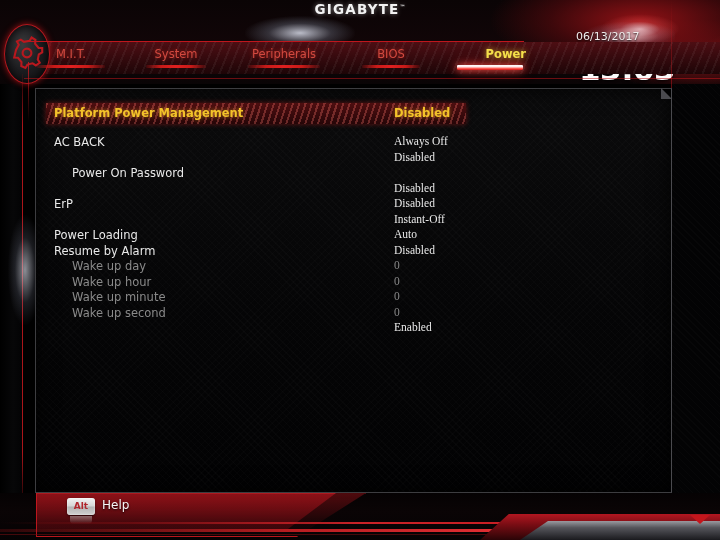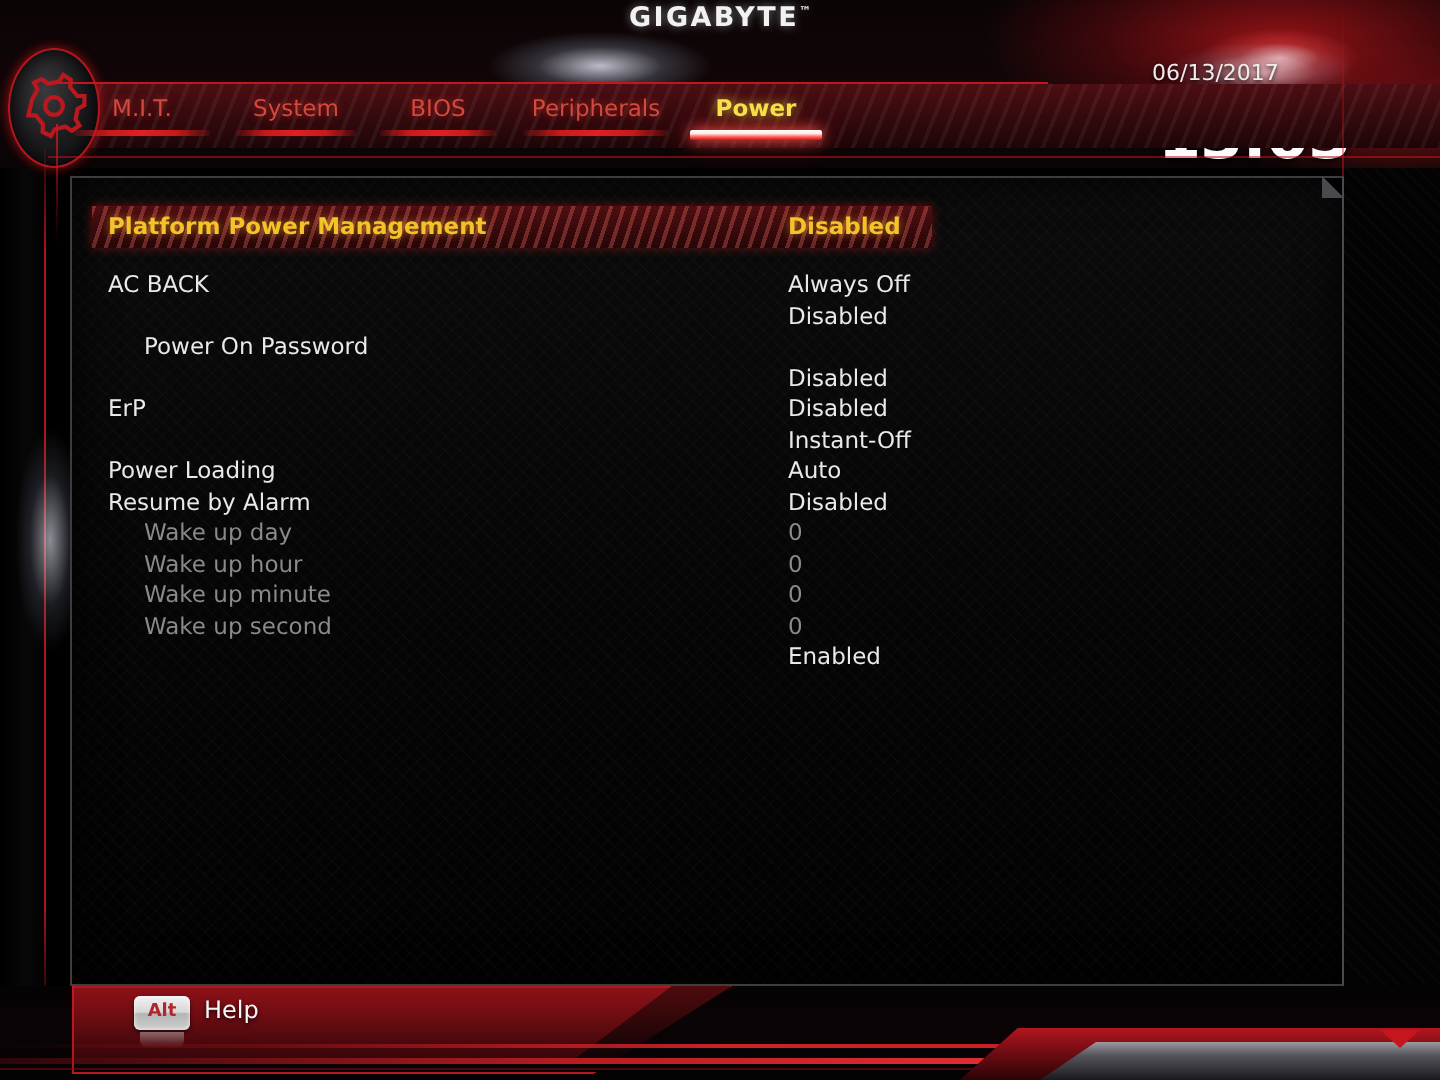--- a/index.html
+++ b/index.html
@@ -48,32 +48,32 @@
   .gear-badge { position:absolute; left:4px; top:24px; width:46px; height:60px; }
   .gear-oval {
     position:absolute; inset:0; border-radius:50%;
     background:radial-gradient(ellipse at 40% 35%, #3a3a3c 0%, #1d1d20 48%, #0c0c0e 100%);
     border:1.6px solid #b3171d;
     box-shadow:0 0 6px rgba(200,20,26,.75), inset 0 0 10px rgba(0,0,0,.9);
   }
   .tabstrip-clip {
     position:absolute; left:24px; top:40px; width:1210px; height:34px; overflow:hidden;
   }
-  .tabs { position:absolute; left:30px; top:44px; height:30px; display:flex; align-items:flex-start; }
+  .tabs { position:absolute; left:30px; top:44px; height:30px; display:flex; align-items:flex-start;gap:28px; }
   .tab { position:relative; text-align:center; cursor:default; }
   .tab .lbl {
     display:block; color:#d2493f; font-size:11.5px; padding:3px 0 2px 0;
     text-shadow:0 0 4px rgba(255,60,40,.5);
   }
   .tab .bar {
     display:block; height:3px; margin:2px auto 0 auto; width:82%;
     background:linear-gradient(90deg,rgba(190,25,25,.15),#c81a18 25%,#e02020 50%,#c81a18 75%,rgba(190,25,25,.15));
     border-radius:1px;
   }
-  .tab.active .lbl { color:#f5e04a; text-shadow:0 0 6px rgba(255,220,60,.75); font-weight:bold; }
+  .tab.active .lbl { color:#f5e04a; text-shadow:0 0 6px rgba(255,220,60,.75); font-weight:bold;text-align:right; }
   .tab.active .bar {
     height:5px; width:92%;
     background:linear-gradient(180deg,#ffffff 0%,#ffeaea 35%,#ff5a52 70%,#cf1414 100%);
     box-shadow:0 0 7px rgba(255,90,80,.95), 0 0 14px rgba(255,40,40,.6);
   }
 
   
   .hl { position:absolute; background:#c0161c; height:1px; }
   .hl2 { position:absolute; background:rgba(190,22,28,.55); height:1px; }
 
@@ -113,21 +113,21 @@
   }
   .hl-row .v {
     position:absolute; left:348px; top:3px; color:#f3c32a; font-size:11.5px; font-weight:bold;
     text-shadow:0 0 4px rgba(255,190,40,.55);
   }
 
   
   .rows { position:absolute; left:10px; top:46px; width:460px; }
   .row { position:relative; height:15.5px; }
   .row .k { position:absolute; left:8px; top:0; color:#e9e9e9; font-size:11.5px; white-space:nowrap; }
-  .row .v { position:absolute; left:348px; top:0; color:#e9e9e9; font-size:11.5px; white-space:nowrap; }
+  .row .v { position:absolute; left:348px; top:0; color:#e9e9e9; font-size:11.5px; white-space:nowrap;font-family:Liberation Serif, serif; }
   .row.indent .k { left:26px; }
   .row.dim .k, .row.dim .v { color:#8a8a8a; }
 
   
   .bottom {
     position:absolute; left:0; top:493px; width:720px; height:47px;
     background:linear-gradient(180deg,#050203 0%,#0a0405 40%,#050203 100%);
     overflow:hidden;
   }
   .bot-shape {
@@ -229,26 +229,26 @@
 
   <div class="tabs">
     <div class="tab" style="width:82px">
       <span class="lbl">M.I.T.</span>
       <span class="bar"></span>
     </div>
     <div class="tab" style="width:72px">
       <span class="lbl">System</span>
       <span class="bar"></span>
     </div>
+    <div class="tab" style="width:88px">
+      <span class="lbl">Peripherals</span>
+      <span class="bar"></span>
+    </div>
     <div class="tab" style="width:70px">
       <span class="lbl">BIOS</span>
-      <span class="bar"></span>
-    </div>
-    <div class="tab" style="width:88px">
-      <span class="lbl">Peripherals</span>
       <span class="bar"></span>
     </div>
     <div class="tab active" style="width:72px">
       <span class="lbl">Power</span>
       <span class="bar"></span>
     </div>
   </div>
 
   <div class="hl" style="left:24px;top:41px;width:500px;"></div>
   <div class="hl2" style="left:24px;top:78px;width:1180px;"></div>

